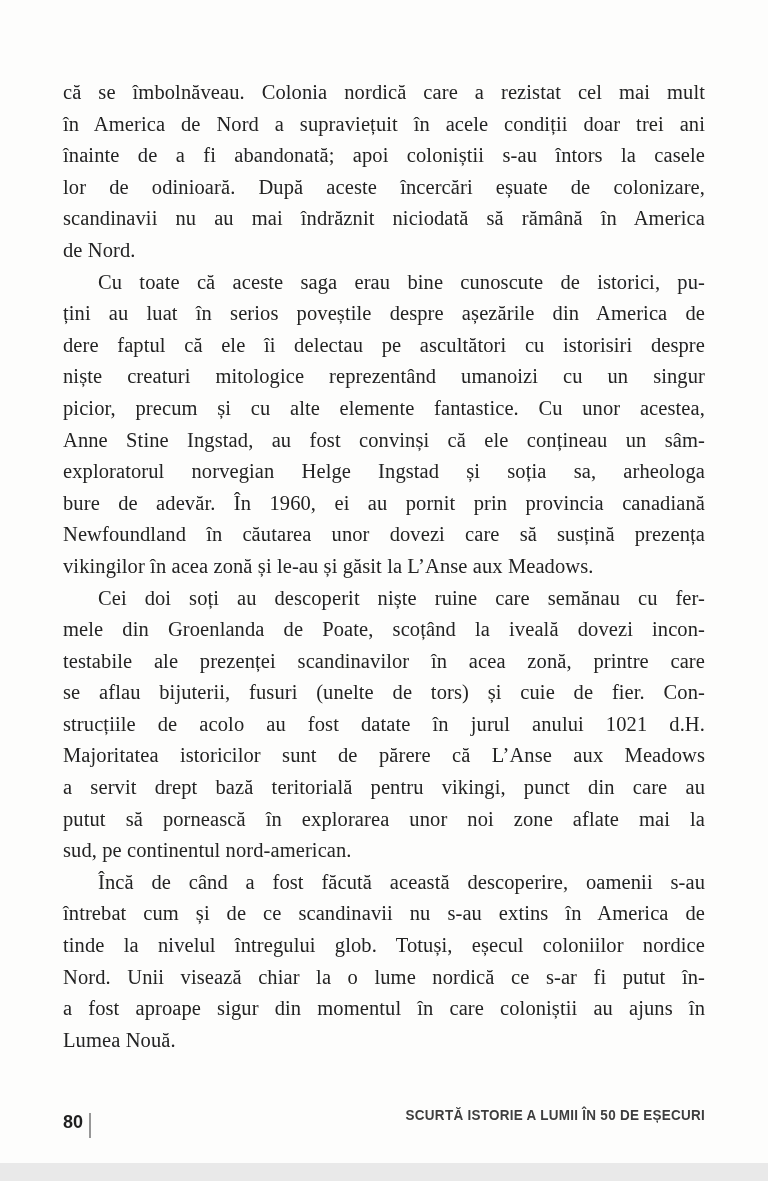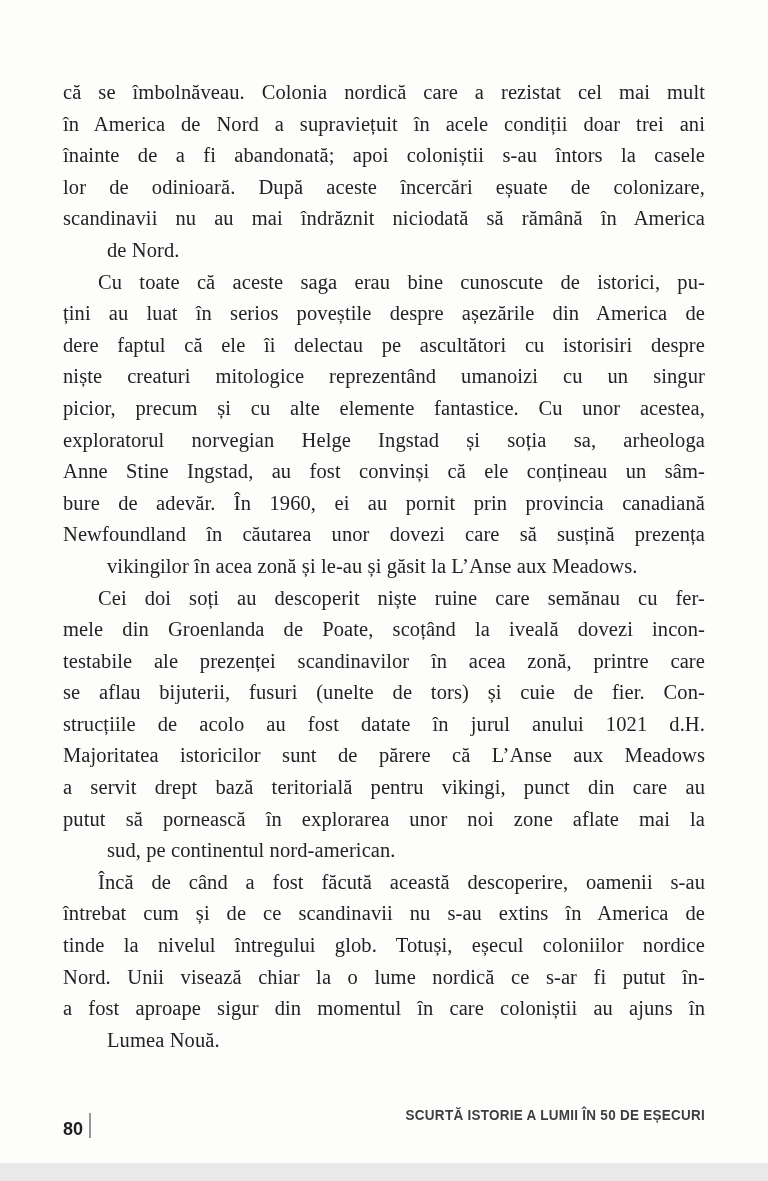--- a/index.html
+++ b/index.html
@@ -31,39 +31,38 @@
     font-size: 20.5px;
     line-height: 31.6px;
     text-align: justify;
     text-align-last: justify;
     text-justify: inter-word;
     white-space: nowrap;
     letter-spacing: 0.1px;
   }
   .line.end {
     text-align-last: left;
-    margin-left: 44px;
   }
   .line.indent {
     padding-left: 35px;
   }
   .footer {
     position: absolute;
     left: 63px;
     top: 1100px;
     width: 642px;
     height: 30px;
     display: flex;
     justify-content: space-between;
     align-items: center;
     font-family: "Liberation Sans", "DejaVu Sans", sans-serif;
   }
   .footer-left {
     display: flex;
-    align-items: flex-end;
+    align-items: flex-start;
     margin-top: 20px;
   }
   .page-num {
     font-size: 18px;
     font-weight: 700;
     color: #1f1f1f;
     line-height: 1;
   }
   .footer-bar {
     display: inline-block;
@@ -98,22 +97,22 @@
       <span class="line">scandinavii nu au mai îndrăznit niciodată să rămână în America</span>
       <span class="line end">de Nord.</span>
     </p>
 
     <p class="para">
       <span class="line indent">Cu toate că aceste saga erau bine cunoscute de istorici, pu-</span>
       <span class="line">țini au luat în serios poveștile despre așezările din America de</span>
       <span class="line">dere faptul că ele îi delectau pe ascultători cu istorisiri despre</span>
       <span class="line">niște creaturi mitologice reprezentând umanoizi cu un singur</span>
       <span class="line">picior, precum și cu alte elemente fantastice. Cu unor acestea,</span>
+      <span class="line">Anne Stine Ingstad, au fost convinși că ele conțineau un sâm-</span>
       <span class="line">exploratorul norvegian Helge Ingstad și soția sa, arheologa</span>
-      <span class="line">Anne Stine Ingstad, au fost convinși că ele conțineau un sâm-</span>
       <span class="line">bure de adevăr. În 1960, ei au pornit prin provincia canadiană</span>
       <span class="line">Newfoundland în căutarea unor dovezi care să susțină prezența</span>
       <span class="line end">vikingilor în acea zonă și le-au și găsit la L’Anse aux Meadows.</span>
     </p>
 
     <p class="para">
       <span class="line indent">Cei doi soți au descoperit niște ruine care semănau cu fer-</span>
       <span class="line">mele din Groenlanda de Poate, scoțând la iveală dovezi incon-</span>
       <span class="line">testabile ale prezenței scandinavilor în acea zonă, printre care</span>
       <span class="line">se aflau bijuterii, fusuri (unelte de tors) și cuie de fier. Con-</span>

